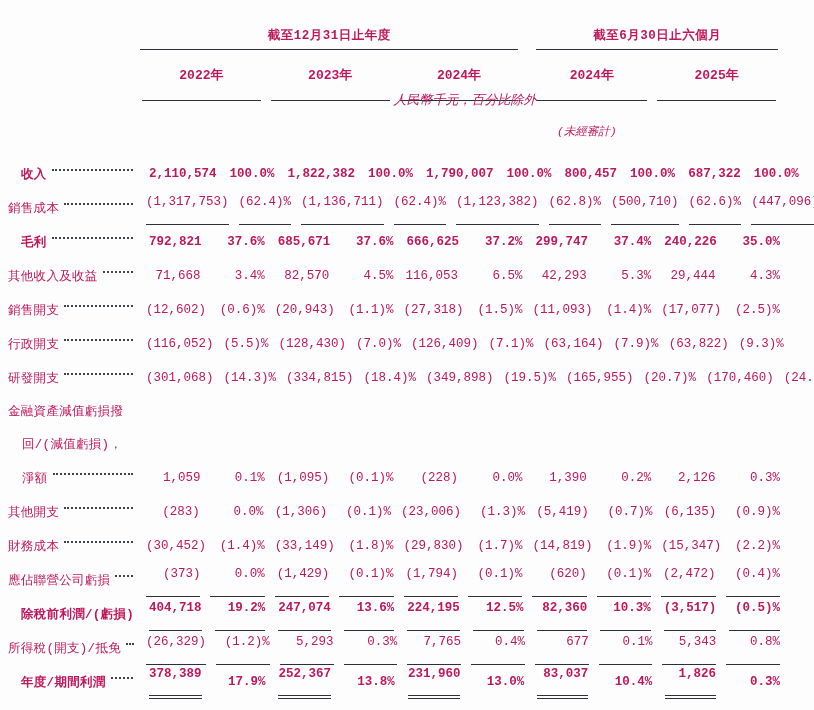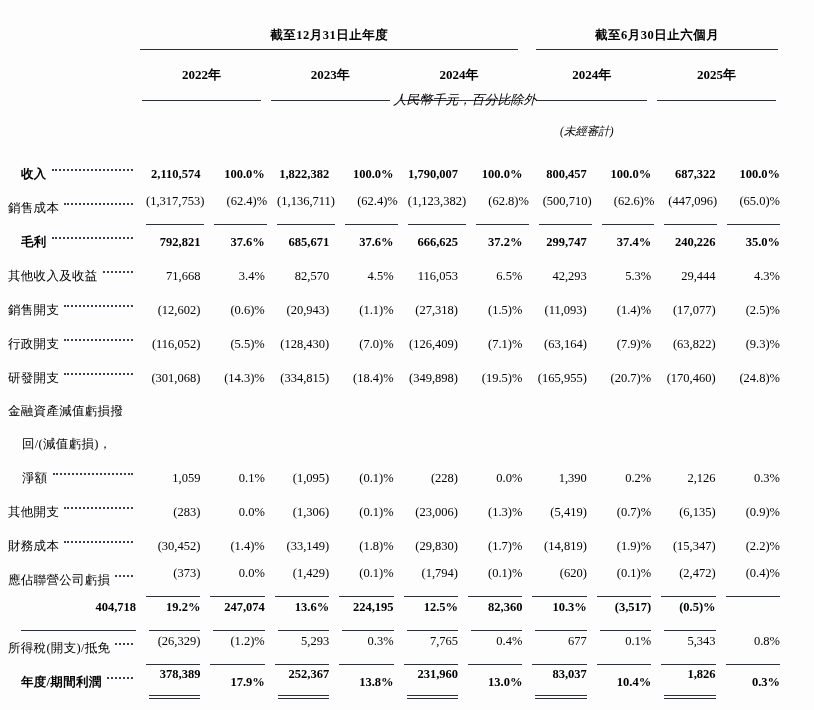--- a/index.html
+++ b/index.html
@@ -2,22 +2,22 @@
 <html><head>
 <meta charset="utf-8">
 <style>
   html,body{margin:0;padding:0;background:#e9e9e9;}
   .page{
     position:relative;
     width:814px;height:710px;
     background:#fdfdfd;
     box-sizing:border-box;
     padding:10px 34px 0 8px;
-    font-family:Liberation Serif, serif;
-    color:#000000;
+    font-family:Liberation Mono, monospace;
+    color:#be185d;
     overflow:hidden;
   }
   
   .hrow{display:grid;grid-template-columns:128px repeat(10,1fr);}
   .spanners{height:40px;align-items:end;}
   .spanner{
     display:flex;justify-content:center;align-items:flex-end;
     border-bottom:1.6px solid #2a2f3a;
     padding-bottom:5px;
   }
@@ -287,20 +287,24 @@
           <div class="cell amt rule-single">(1,429)</div>
           <div class="cell pct rule-single">(0.1)%</div>
           <div class="cell amt rule-single">(1,794)</div>
           <div class="cell pct rule-single">(0.1)%</div>
           <div class="cell amt rule-single">(620)</div>
           <div class="cell pct rule-single">(0.1)%</div>
           <div class="cell amt rule-single">(2,472)</div>
           <div class="cell pct rule-single">(0.4)%</div>
         </div>
         <div class="row bold">
+          <div class="lcell">
+            <span class="ltext">除稅前利潤/(虧損)</span>
+            <span class="leader"></span>
+          </div>
           <div class="cell amt rule-single">404,718</div>
           <div class="cell pct rule-single">19.2%</div>
           <div class="cell amt rule-single">247,074</div>
           <div class="cell pct rule-single">13.6%</div>
           <div class="cell amt rule-single">224,195</div>
           <div class="cell pct rule-single">12.5%</div>
           <div class="cell amt rule-single">82,360</div>
           <div class="cell pct rule-single">10.3%</div>
           <div class="cell amt rule-single">(3,517)</div>
           <div class="cell pct rule-single">(0.5)%</div>

